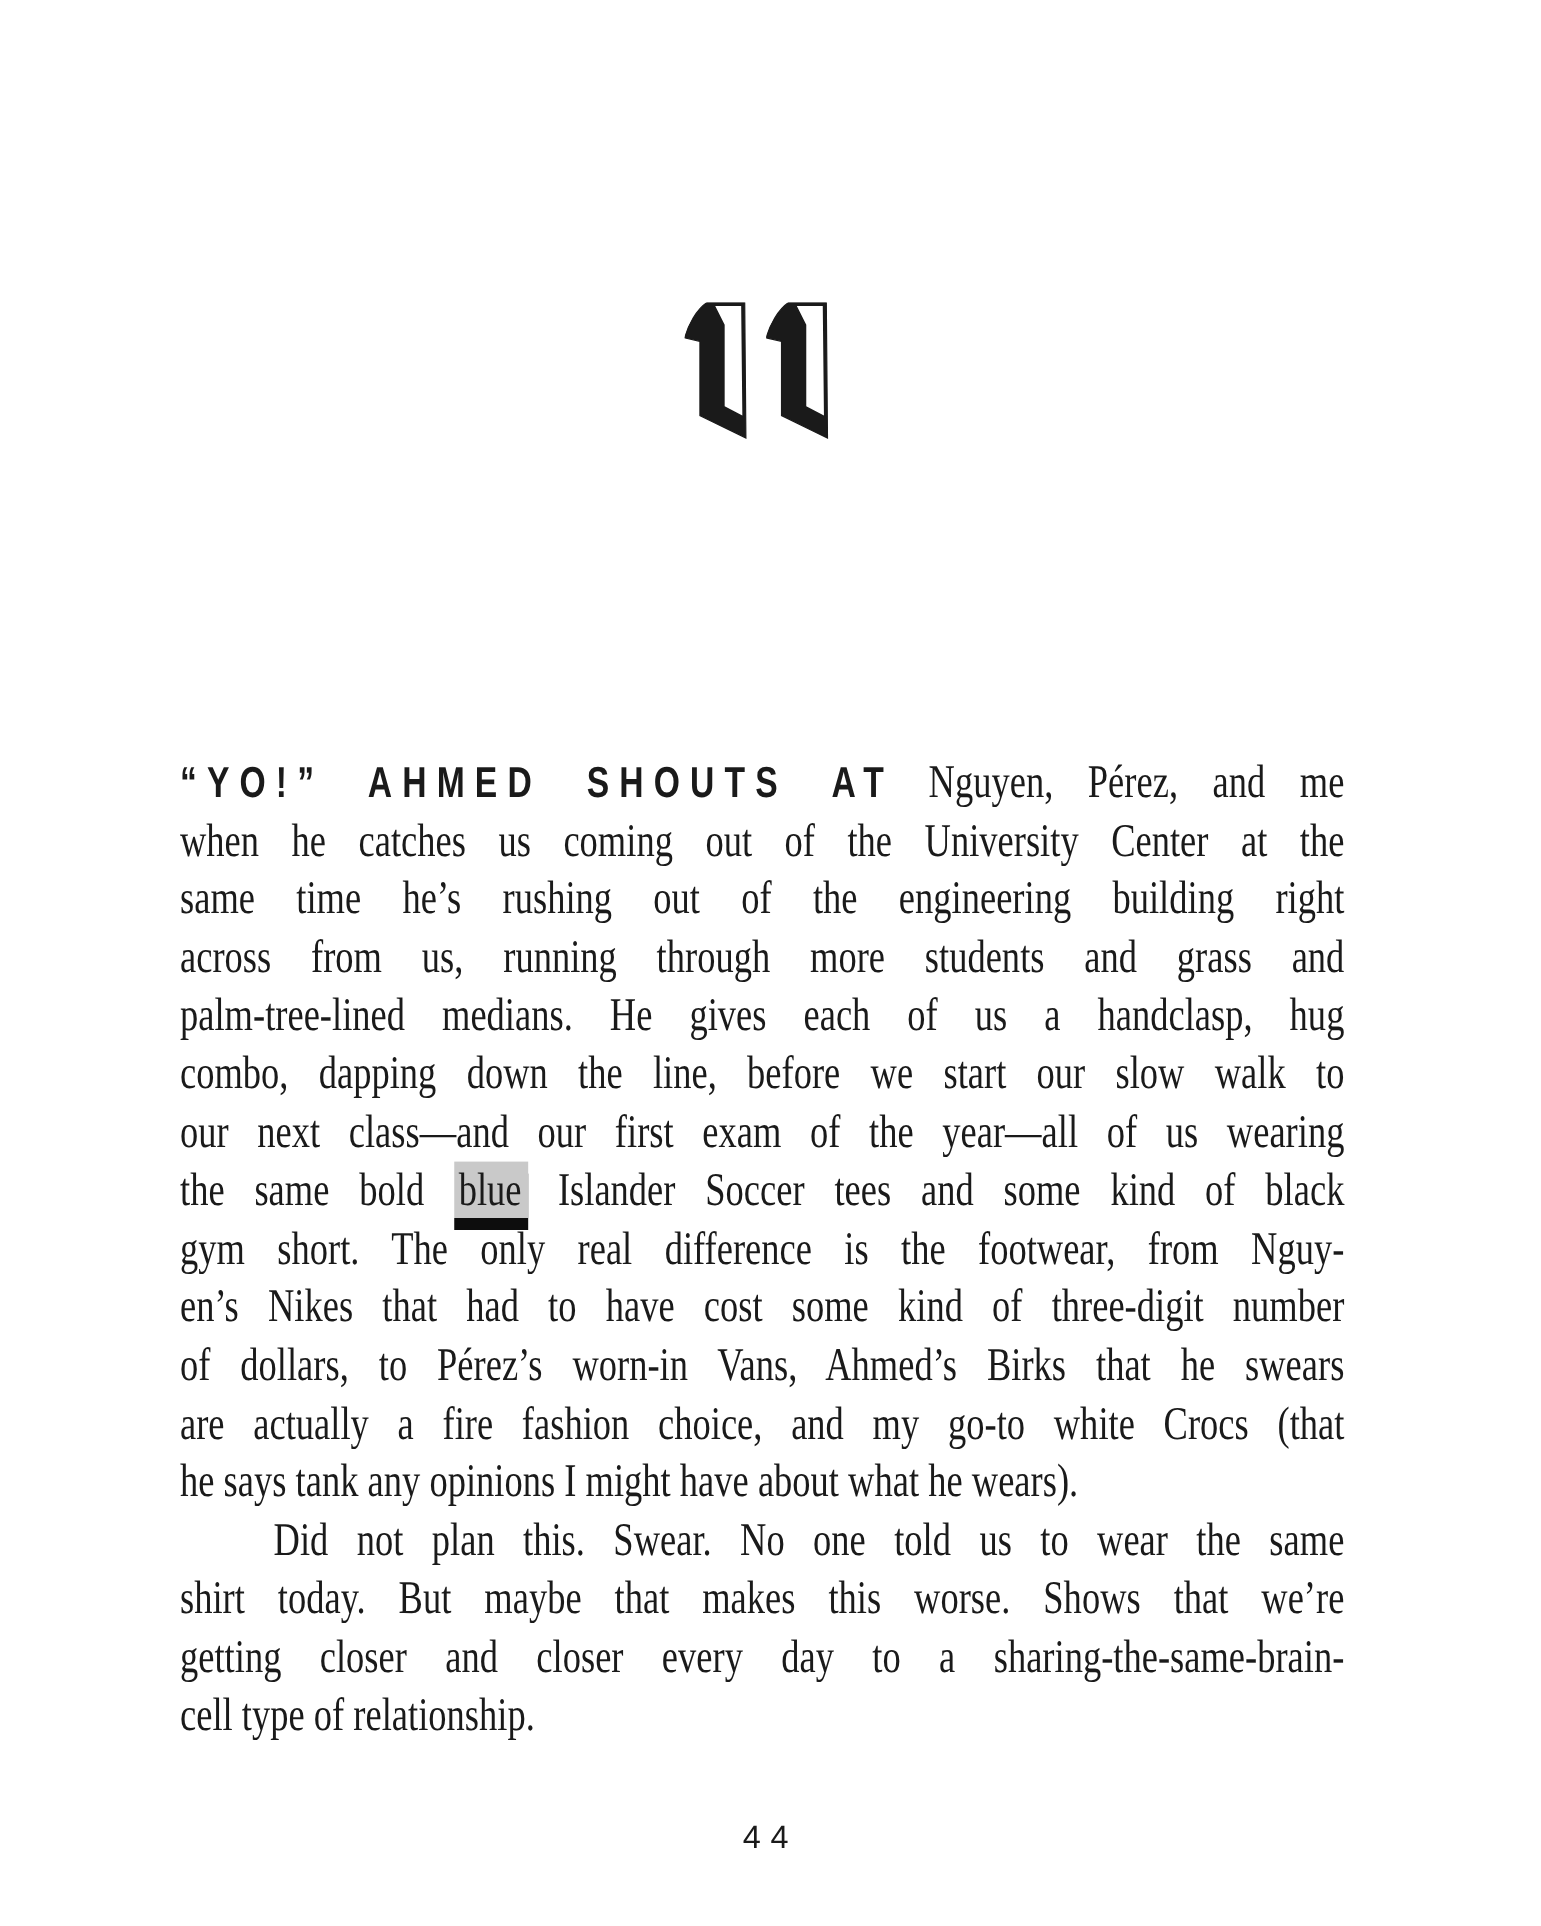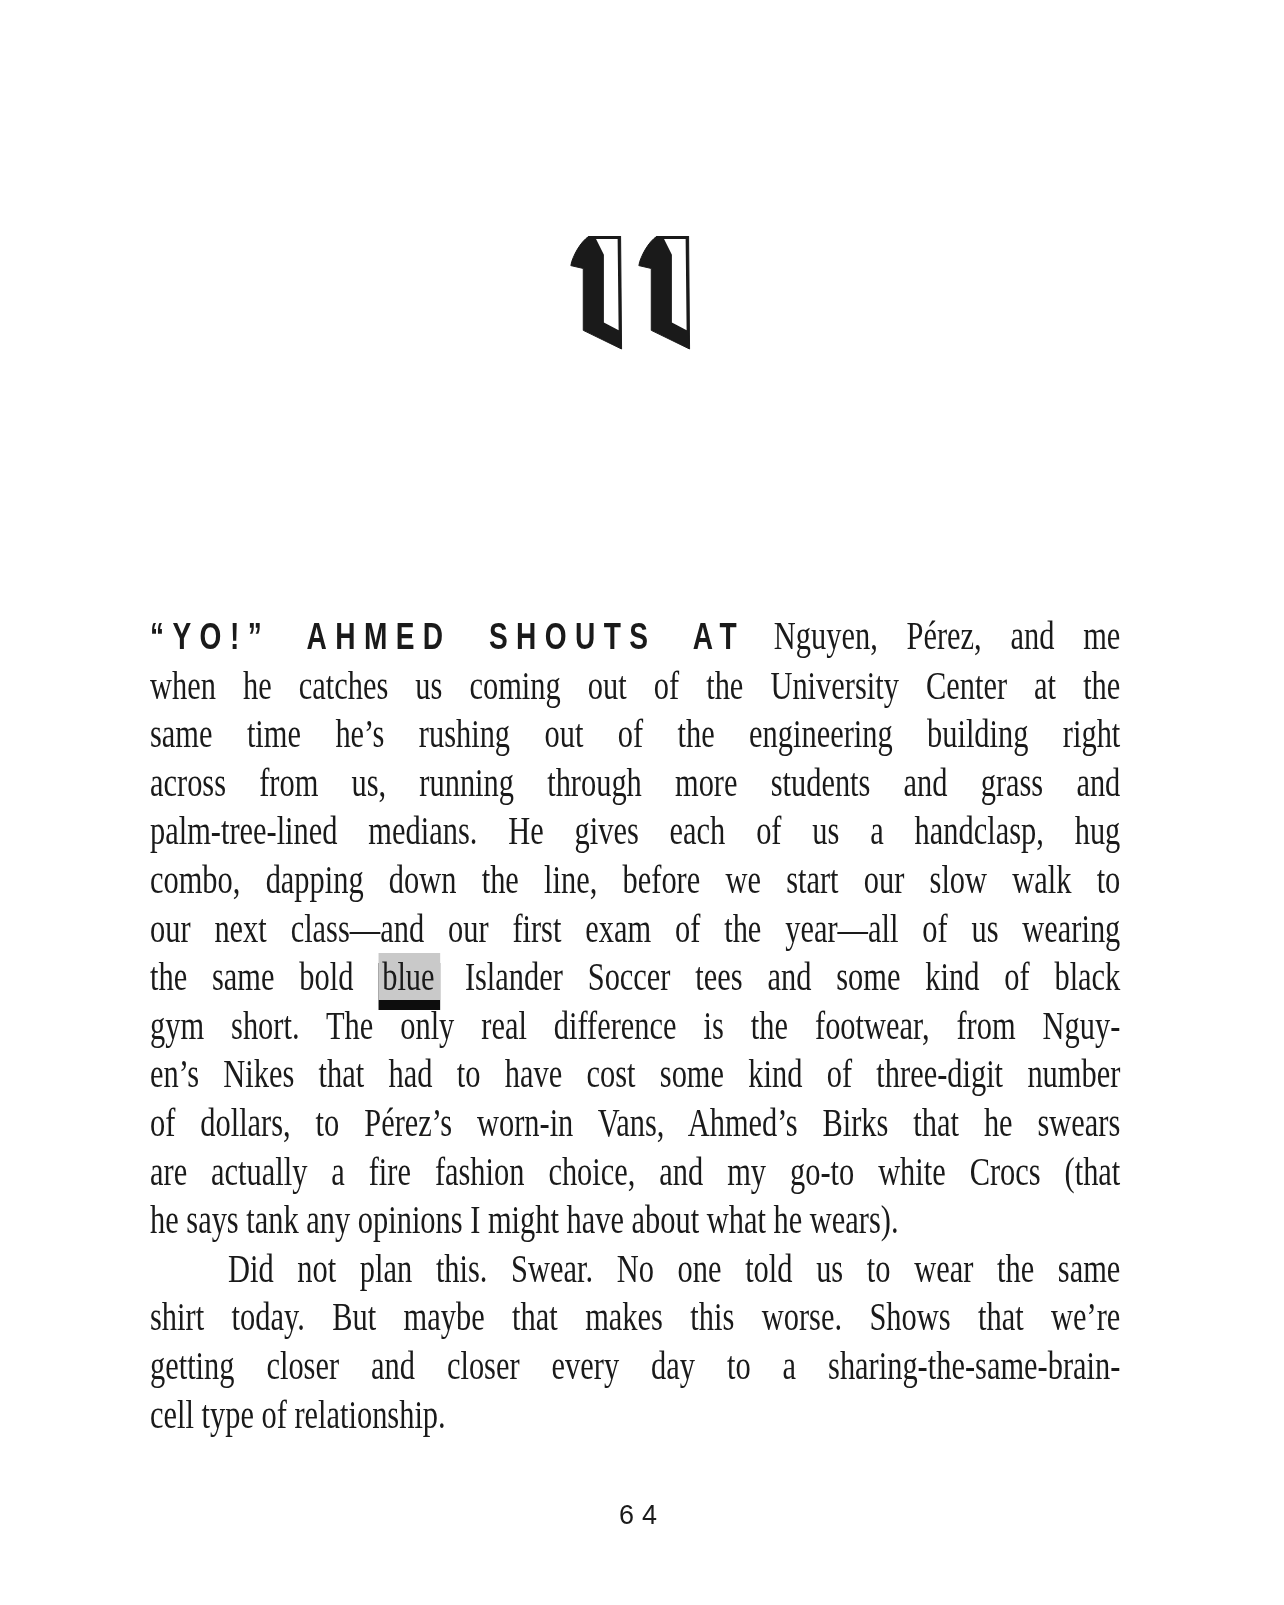--- a/index.html
+++ b/index.html
@@ -14,20 +14,21 @@
   body{
     width:1284px;height:1605px;
     background:var(--bg);
     font-family:"Liberation Serif","DejaVu Serif",serif;
     overflow:hidden;
   }
   .page{
     position:relative;
     width:1284px;height:1265px;
     background:var(--bg);
+    margin-top:16px;
   }
   .chapter-number{
     position:absolute;
     top:236px;
     left:632px;
     transform:translateX(-50%);
     display:flex;
     gap:13px;
   }
   .chapter-digit{display:block;}
@@ -106,15 +107,15 @@
       <div class="line just"><span class="normal">en’s Nikes that had to have cost some kind of three-digit number</span></div>
       <div class="line just"><span class="normal">of dollars, to Pérez’s worn-in Vans, Ahmed’s Birks that he swears</span></div>
       <div class="line just"><span class="normal">are actually a fire fashion choice, and my go-to white Crocs (that</span></div>
       <div class="line"><span class="normal">he says tank any opinions I might have about what he wears).</span></div>
       <div class="line just indent"><span class="normal">Did not plan this. Swear. No one told us to wear the same</span></div>
       <div class="line just"><span class="normal">shirt today. But maybe that makes this worse. Shows that we’re</span></div>
       <div class="line just"><span class="normal">getting closer and closer every day to a sharing-the-same-brain-</span></div>
       <div class="line"><span class="normal">cell type of relationship.</span></div>
     </div>
 
-  <div class="page-number">64</div>
+  <div class="page-number">44</div>
 
 </div>
 
 </body></html>

